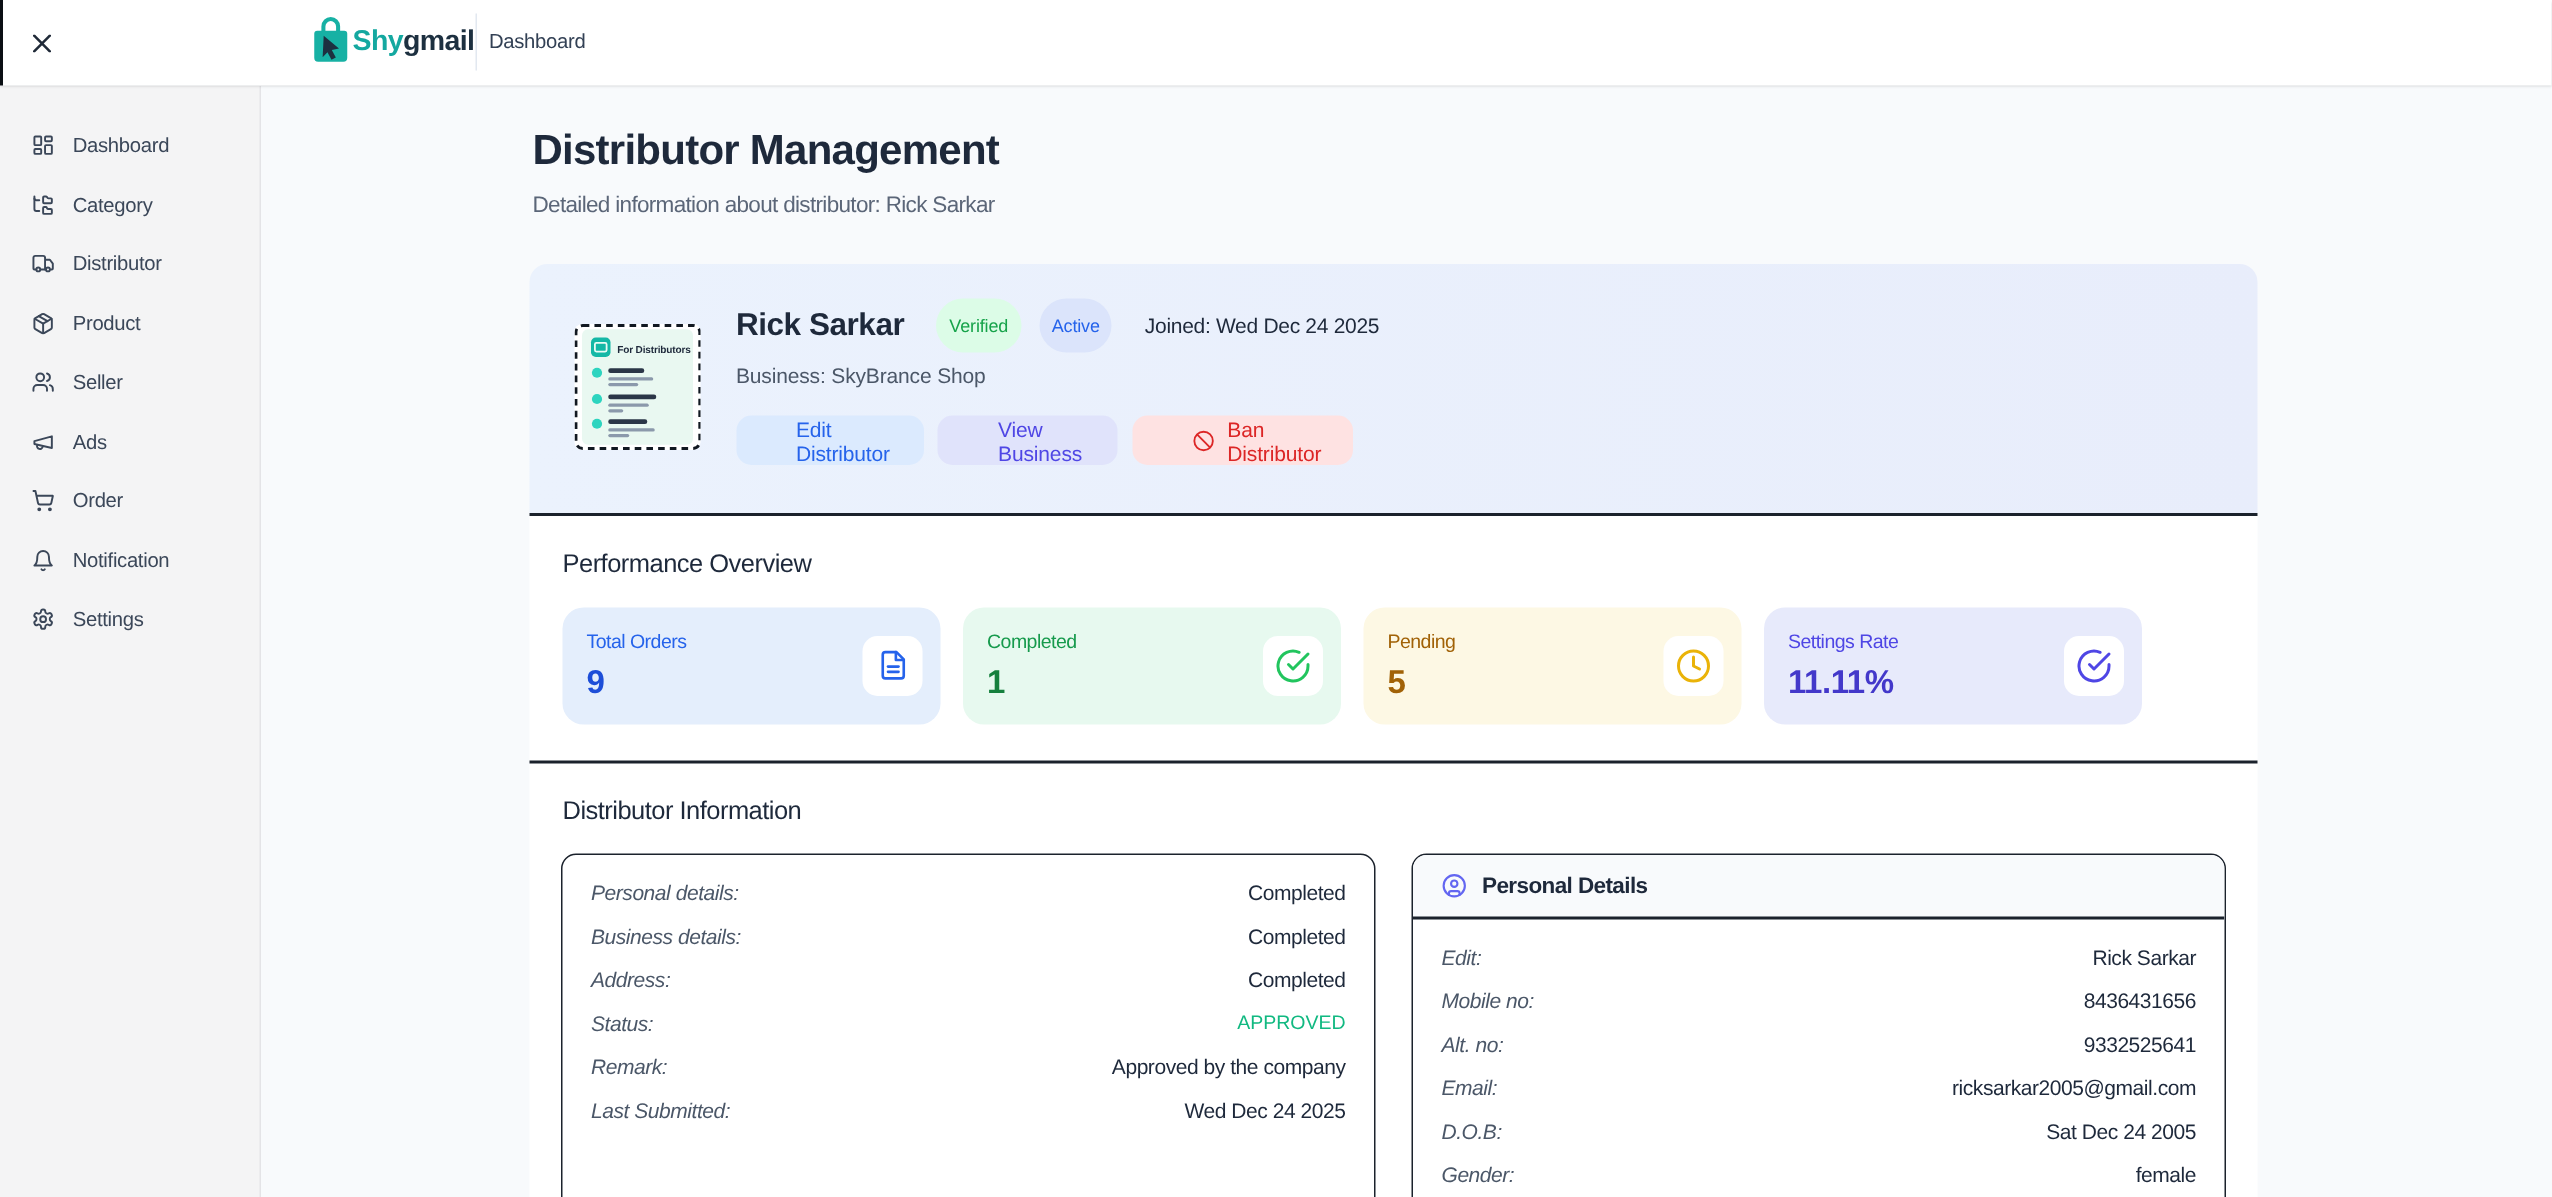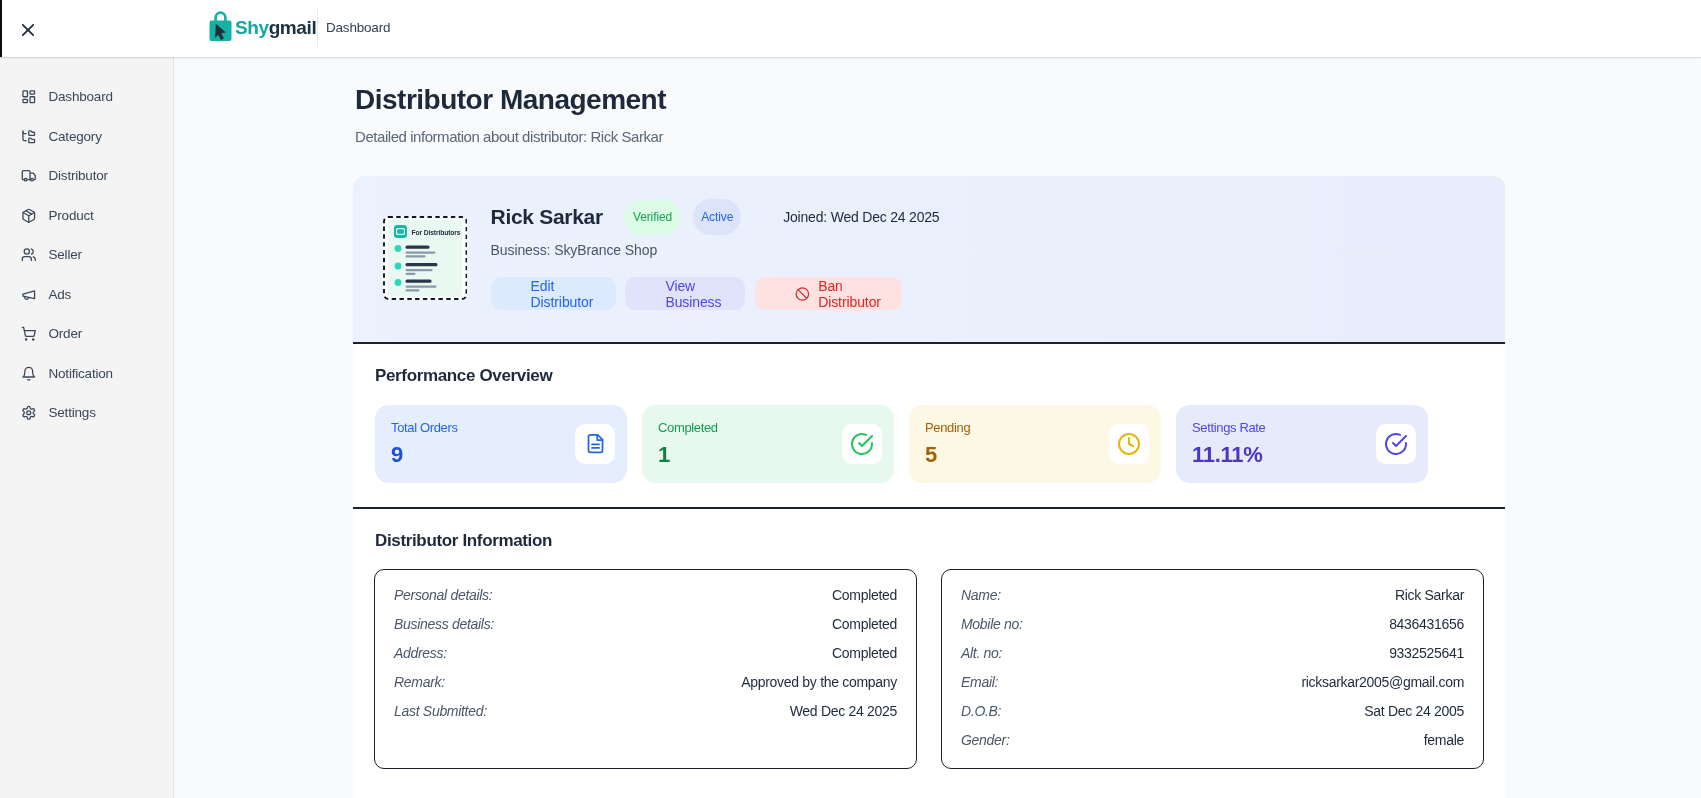--- a/index.html
+++ b/index.html
@@ -34,33 +34,33 @@
 
 
 .profile { position:relative; background:linear-gradient(90deg,#ebf2fd,#e8edfb); border-radius:12px 12px 0 0; height:165.5px; }
 .thumb { position:absolute; left:29.5px; top:40px; width:84.5px; height:84px; background:#fff; border-radius:5px; }
 .thumb svg { position:absolute; left:0; top:0; }
 .prow1 { position:absolute; left:137.6px; top:27px; height:28px; display:flex; align-items:center; }
 .pname { font-size:21px; font-weight:bold; letter-spacing:-0.3px; color:#1e293b; }
 .badge { font-size:12px; letter-spacing:-0.1px; border-radius:999px; height:36px; display:flex; align-items:center; }
 .badge.verified { background:#dcfce7; color:#16a34a; margin-left:21px; padding:0 9px; }
 .badge.active { background:#dbe4fb; color:#2563eb; margin-left:12px; padding:0 8px; }
-.joined { font-size:14px; letter-spacing:-0.2px; color:#1e293b; font-weight:500; margin-left:42px; }
+.joined { font-size:14px; letter-spacing:-0.2px; color:#1e293b; font-weight:500; margin-left:22px; }
 .pbiz { position:absolute; left:137.6px; top:66px; font-size:14px; letter-spacing:-0.1px; color:#4b5768; }
 .pbtns { position:absolute; left:137.6px; top:101px; display:flex; }
 .btn { font-size:14px; letter-spacing:-0.1px; border-radius:10px; height:33px; display:flex; align-items:center; justify-content:center;padding-left:40px; }
 .btn.edit { background:#dbeafe; color:#2563eb; width:125px; }
 .btn.view { background:#e0e3fb; color:#4f46e5; width:120px; margin-left:9.8px; }
 .btn.ban { background:#fee2e2; color:#dc2626; width:147px; margin-left:10px; }
 .btn.ban svg { margin-right:8px; }
 
 
 .section { background:#fff; border-top:2px solid #1b222c; padding:0 22px; position:relative; }
 .sec1 { height:165.5px; }
-.section h2 { position:absolute; top:22px; left:22px; font-size:17px; color:#1e293b; letter-spacing:-0.35px; font-weight:bold; }
+.section h2 { position:absolute; top:22px; left:22px; font-size:17px; color:#1e293b; letter-spacing:-0.35px; font-weight:normal; }
 
 .stats { position:absolute; top:61px; left:22px; display:flex; gap:15px; width:1108px; }
 .stat { width:252px; height:78px; border-radius:14px; padding:15px 16px; position:relative; }
 .stat .slabel { font-size:13px; letter-spacing:-0.35px; }
 .stat .sval { font-size:22px; font-weight:bold; margin-top:7px; letter-spacing:-0.3px; }
 .stat .sicon { position:absolute; right:12px; top:19px; width:40px; height:40px; background:#fff; border-radius:10px;
   display:flex; align-items:center; justify-content:center; }
 .stat.blue { background:#e4eefc; } .stat.blue .slabel{color:#2563eb;} .stat.blue .sval{color:#1d4ed8;}
 .stat.green { background:#e7f9ef; } .stat.green .slabel{color:#169a4c;} .stat.green .sval{color:#15803d;}
 .stat.yellow { background:#fdf8e4; } .stat.yellow .slabel{color:#a16207;} .stat.yellow .sval{color:#a16207;}
@@ -184,33 +184,45 @@
                 </div>
            <div class="irow">
                   <span class="l">Business details:</span>
                   <span class="v">Completed</span>
                 </div>
            <div class="irow">
                   <span class="l">Address:</span>
                   <span class="v">Completed</span>
                 </div>
            <div class="irow">
+                  <span class="l">Status:</span>
+                  <span class="v approved">APPROVED</span>
+                </div>
+           <div class="irow">
                   <span class="l">Remark:</span>
                   <span class="v">Approved by the company</span>
                 </div>
            <div class="irow">
                   <span class="l">Last Submitted:</span>
                   <span class="v">Wed Dec 24 2025</span>
                 </div>
          </div>
        </div>
        <div class="icard">
+         <div class="icard-h">
+           <svg width="17" height="17" viewBox="0 0 24 24" fill="none" stroke="#6366f1" stroke-width="2" stroke-linecap="round" stroke-linejoin="round">
+                  <circle cx="12" cy="12" r="10"></circle>
+                  <circle cx="12" cy="10" r="3"></circle>
+                  <path d="M7 20.66V19a2 2 0 0 1 2-2h6a2 2 0 0 1 2 2v1.66"></path>
+                </svg>
+           <span class="t">Personal Details</span>
+         </div>
          <div class="icard-b">
            <div class="irow">
-                  <span class="l">Name:</span>
+                  <span class="l">Edit:</span>
                   <span class="v">Rick Sarkar</span>
                 </div>
            <div class="irow">
                   <span class="l">Mobile no:</span>
                   <span class="v">8436431656</span>
                 </div>
            <div class="irow">
                   <span class="l">Alt. no:</span>
                   <span class="v">9332525641</span>
                 </div>

